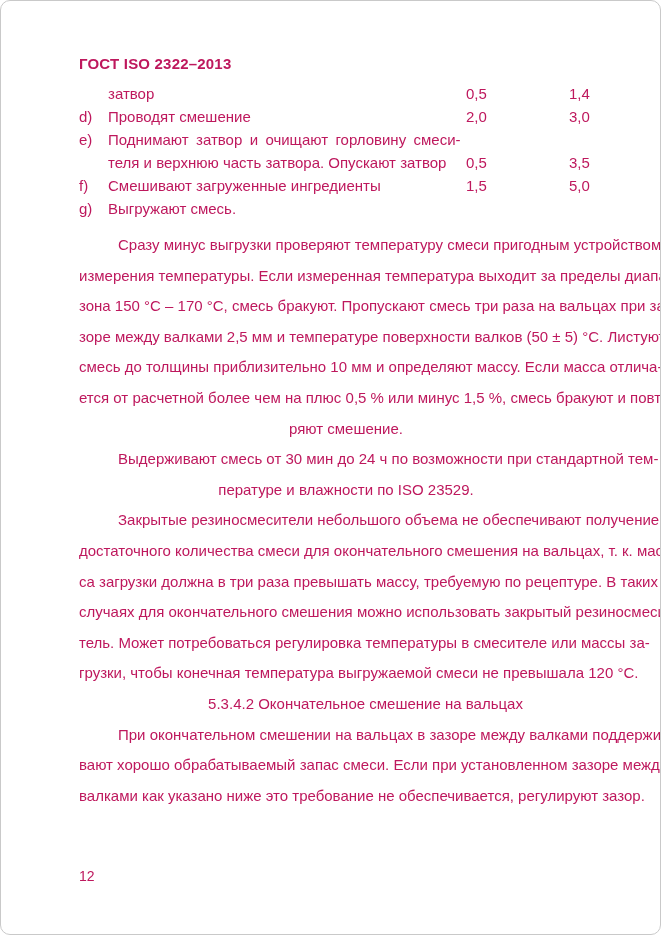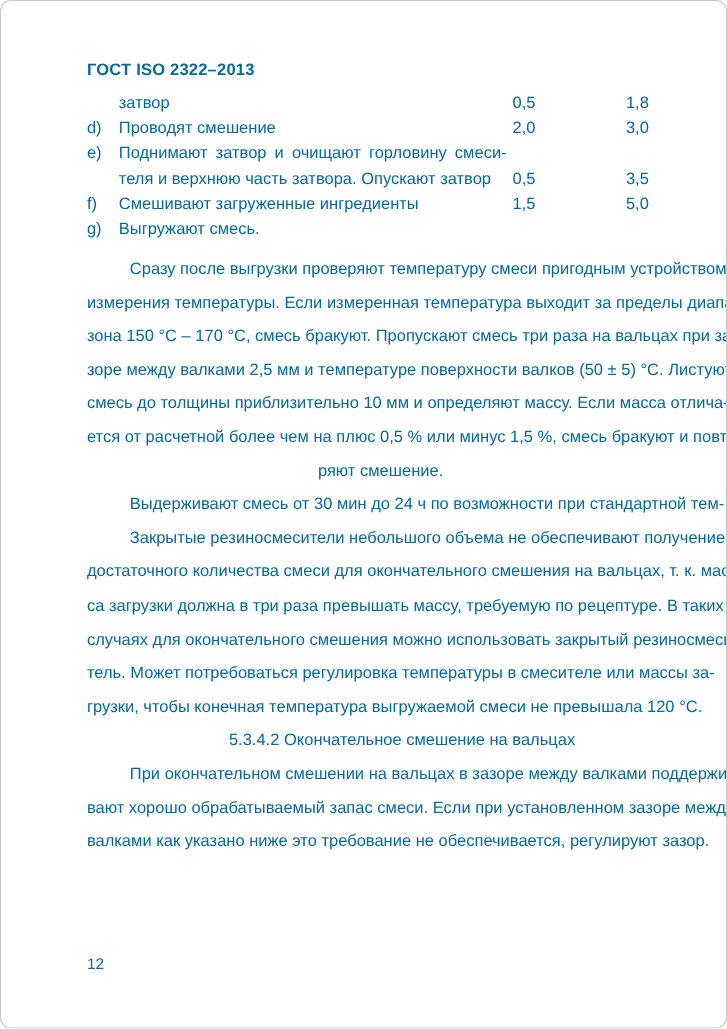--- a/index.html
+++ b/index.html
@@ -5,21 +5,21 @@
   html, body { margin: 0; padding: 0; background: #ffffff; }
   .page {
     position: relative;
     width: 659px;
     height: 933px;
     background: #ffffff;
     border: 1px solid #c9c9c9;
     border-radius: 10px;
     overflow: hidden;
     font-family: "Liberation Sans", sans-serif;
-    color: #0369a1;
+    color: #be185d;
   }
   .doc-header {
     position: absolute;
     left: 78px;
     top: 52px;
     font-size: 15px;
     font-weight: bold;
     line-height: 22px;
     letter-spacing: 0.2px;
     white-space: nowrap;
@@ -70,21 +70,21 @@
 
 <div class="page">
 
   <div class="doc-header">ГОСТ ISO 2322–2013</div>
 
   <div class="plist">
       <div class="lrow">
         <span class="cell-letter"></span>
         <span class="cell-text">затвор</span>
         <span class="cell-num">0,5</span>
-        <span class="cell-num">1,8</span>
+        <span class="cell-num">1,4</span>
       </div>
       <div class="lrow">
         <span class="cell-letter">d)</span>
         <span class="cell-text">Проводят смешение</span>
         <span class="cell-num">2,0</span>
         <span class="cell-num">3,0</span>
       </div>
       <div class="lrow justify">
         <span class="cell-letter">e)</span>
         <span class="cell-text">Поднимают затвор и очищают горловину смеси-</span>
@@ -106,30 +106,31 @@
       <div class="lrow">
         <span class="cell-letter">g)</span>
         <span class="cell-text">Выгружают смесь.</span>
         <span class="cell-num"></span>
         <span class="cell-num"></span>
       </div>
     </div>
 
   <div class="doc-body">
       <div class="block">
-        <div class="line j ind">Сразу после выгрузки проверяют температуру смеси пригодным устройством</div>
+        <div class="line j ind">Сразу минус выгрузки проверяют температуру смеси пригодным устройством</div>
         <div class="line j">измерения температуры. Если измеренная температура выходит за пределы диапа-</div>
         <div class="line j">зона 150 °С – 170 °С, смесь бракуют. Пропускают смесь три раза на вальцах при за-</div>
         <div class="line j">зоре между валками 2,5 мм и температуре поверхности валков (50 ± 5) °С. Листуют</div>
         <div class="line j">смесь до толщины приблизительно 10 мм и определяют массу. Если масса отлича-</div>
         <div class="line j">ется от расчетной более чем на плюс 0,5 % или минус 1,5 %, смесь бракуют и повто-</div>
         <div class="line">ряют смешение.</div>
       </div>
       <div class="block">
         <div class="line j ind">Выдерживают смесь от 30 мин до 24 ч по возможности при стандартной тем-</div>
+        <div class="line">пературе и влажности по ISO 23529.</div>
       </div>
       <div class="block">
         <div class="line j ind">Закрытые резиносмесители небольшого объема не обеспечивают получение</div>
         <div class="line j">достаточного количества смеси для окончательного смешения на вальцах, т. к. мас-</div>
         <div class="line j">са загрузки должна в три раза превышать массу, требуемую по рецептуре. В таких</div>
         <div class="line j">случаях для окончательного смешения можно использовать закрытый резиносмеси-</div>
         <div class="line j">тель. Может потребоваться регулировка температуры в смесителе или массы за-</div>
         <div class="line">грузки, чтобы конечная температура выгружаемой смеси не превышала 120 °С.</div>
       </div>
       <div class="block">

